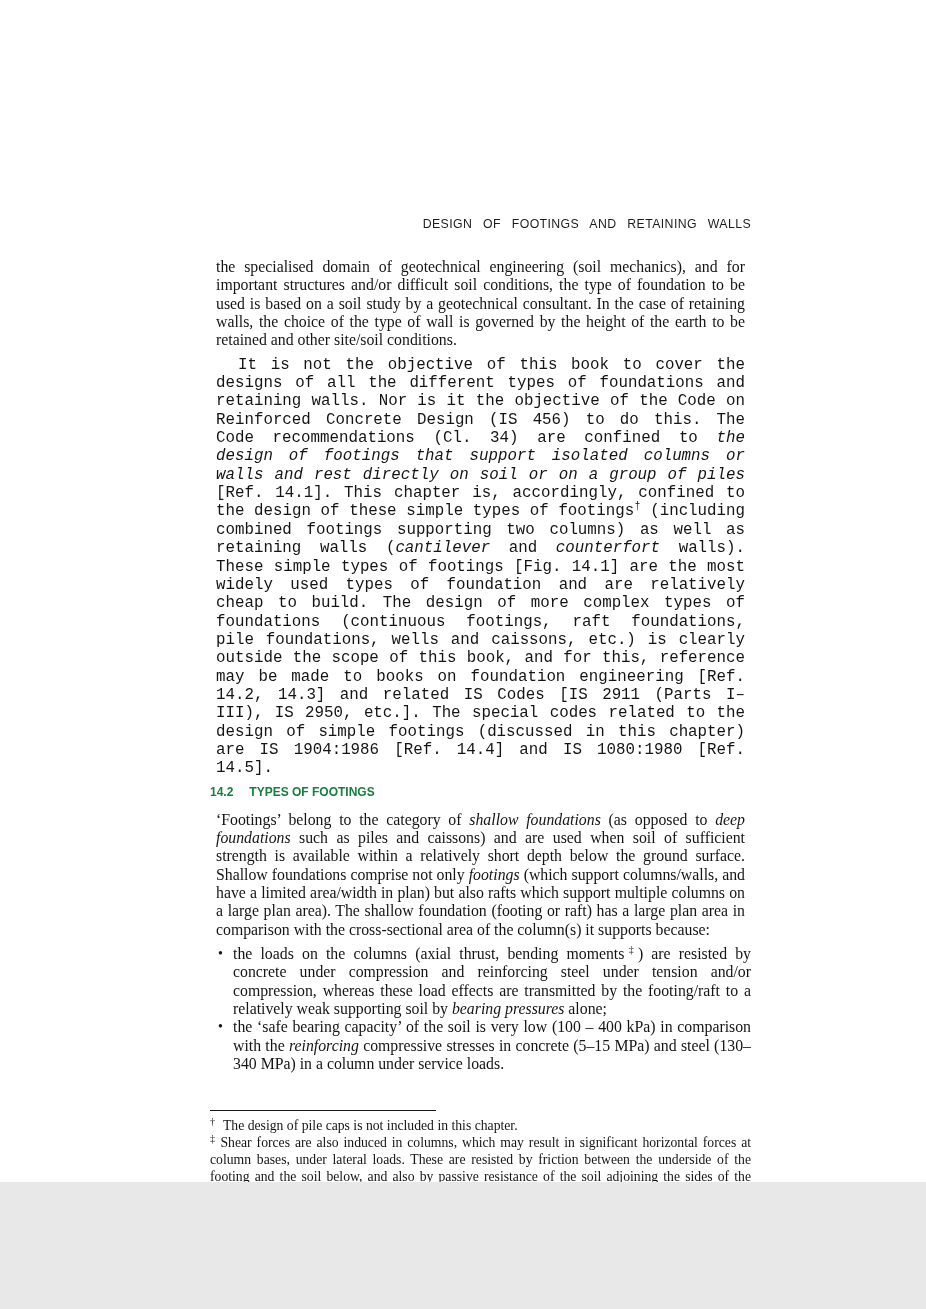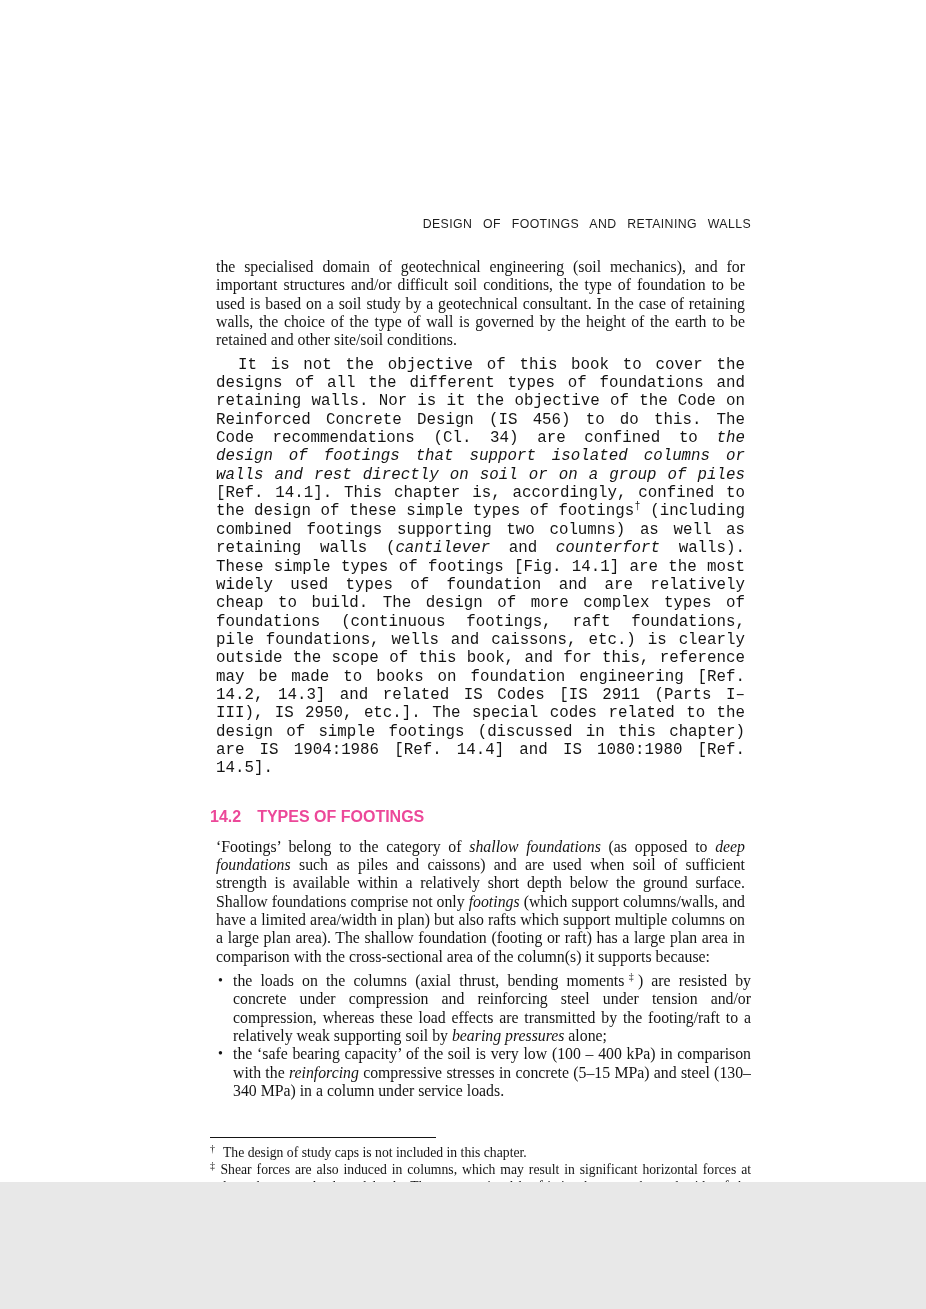--- a/index.html
+++ b/index.html
@@ -29,25 +29,25 @@
   }
   .body-p{
     margin:6px;
     font-family:"Liberation Serif",serif;
     font-size:15.8px;
     line-height:18.35px;
     text-align:justify;
   }
   .indent{text-indent:22px;font-family:Liberation Mono, monospace;}
   .section-heading{
-    margin:30px 0 12px 0;
+    margin:7px 0 12px 0;
     font-family:"Liberation Sans",sans-serif;
     font-weight:bold;
-    font-size:16px;
-    color:#ec4899;
+    font-size:12px;
+    color:#15803d;
   }
   .section-heading .h-num{margin-right:16px;}
   .bullet-list{margin-top:3px;}
   .bullet-item{
     position:relative;
     padding-left:23px;
     margin:0;
     font-family:"Liberation Serif",serif;
     font-size:15.8px;
     line-height:18.35px;
@@ -103,21 +103,21 @@
         <span class="bullet-marker">•</span><span><span>the loads on the columns (axial thrust, bending moments</span><sup>‡</sup><span>) are resisted by concrete under compression and reinforcing steel under tension and/or compression, whereas these load effects are transmitted by the footing/raft to a relatively weak supporting soil by </span><span style="font-style: italic;">bearing pressures</span><span> alone;</span></span>
       </div>
       <div class="bullet-item">
         <span class="bullet-marker">•</span><span><span>the ‘safe bearing capacity’ of the soil is very low (100 – 400 kPa) in comparison with the </span><span style="font-style: italic;">reinforcing</span><span> compressive stresses in concrete (5–15 MPa) and steel (130–340 MPa) in a column under service loads.</span></span>
       </div>
     </div>
 
     <div class="footnotes">
       <div class="footnote-rule"></div>
       <p class="footnote first">
-        <sup class="fn-marker">†</sup><span><span>The design of study caps is not included in this chapter.</span></span>
+        <sup class="fn-marker">†</sup><span><span>The design of pile caps is not included in this chapter.</span></span>
       </p>
       <p class="footnote">
         <sup class="fn-marker">‡</sup><span><span>Shear forces are also induced in columns, which may result in significant horizontal forces at column bases, under lateral loads. These are resisted by friction between the underside of the footing and the soil below, and also by passive resistance of the soil adjoining the sides of the footing, and in some cases, by ‘keys’ cast integrally with the footing.</span></span>
       </p>
     </div>
 
   </div>
 </div>
 
 </body></html>

